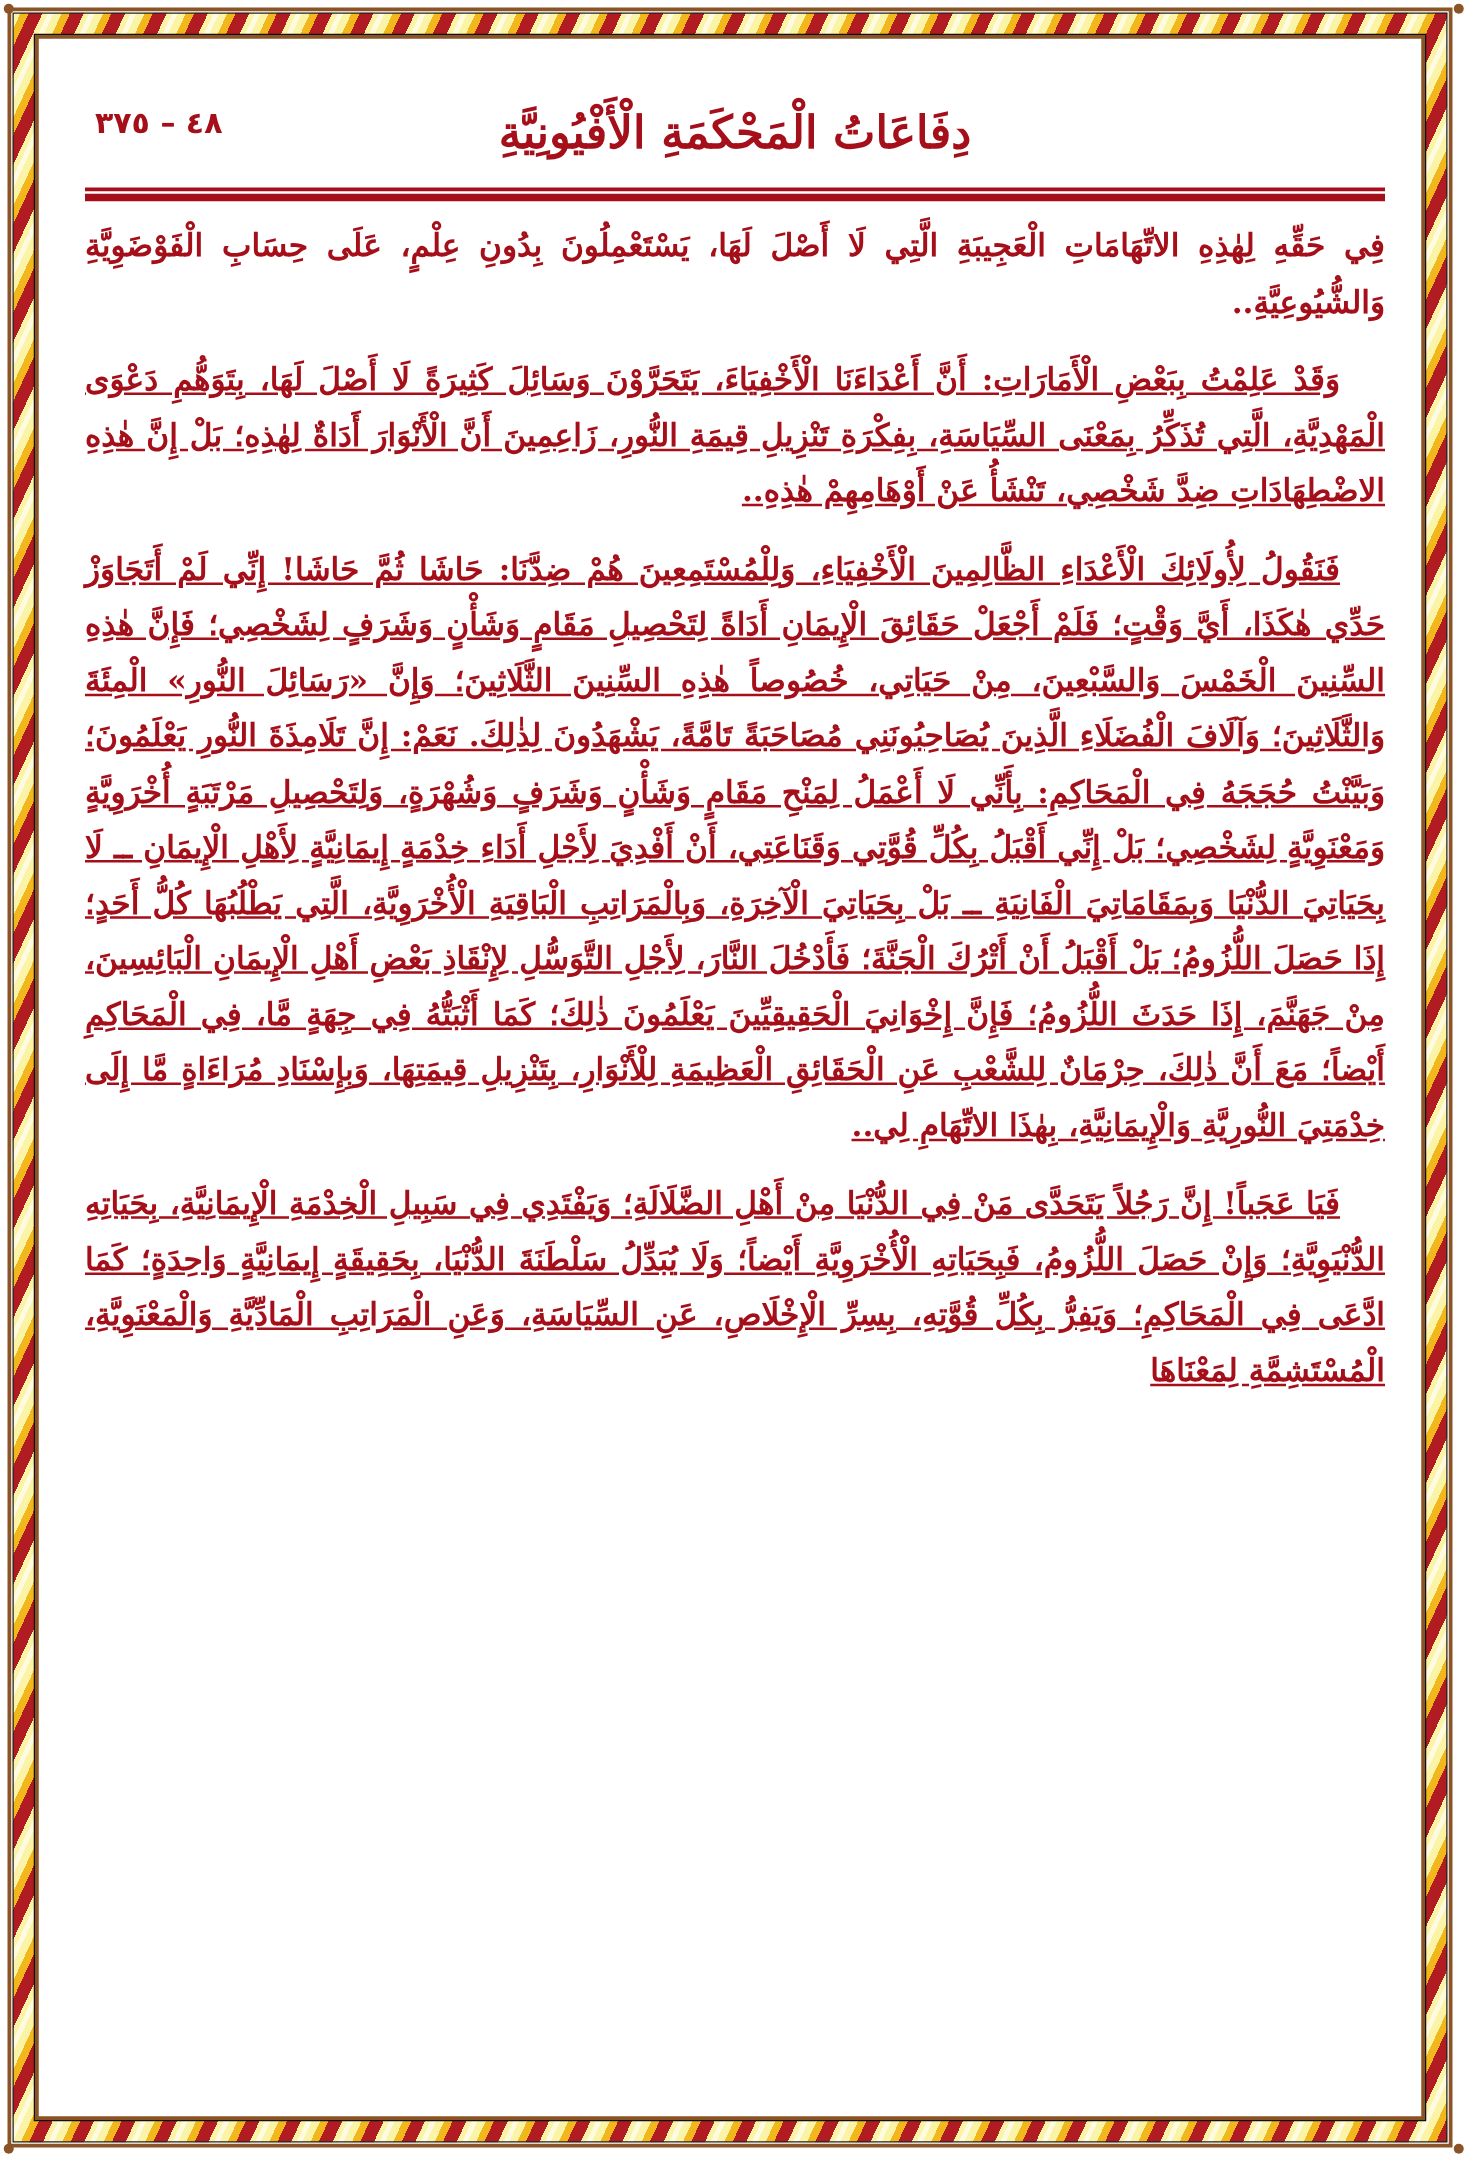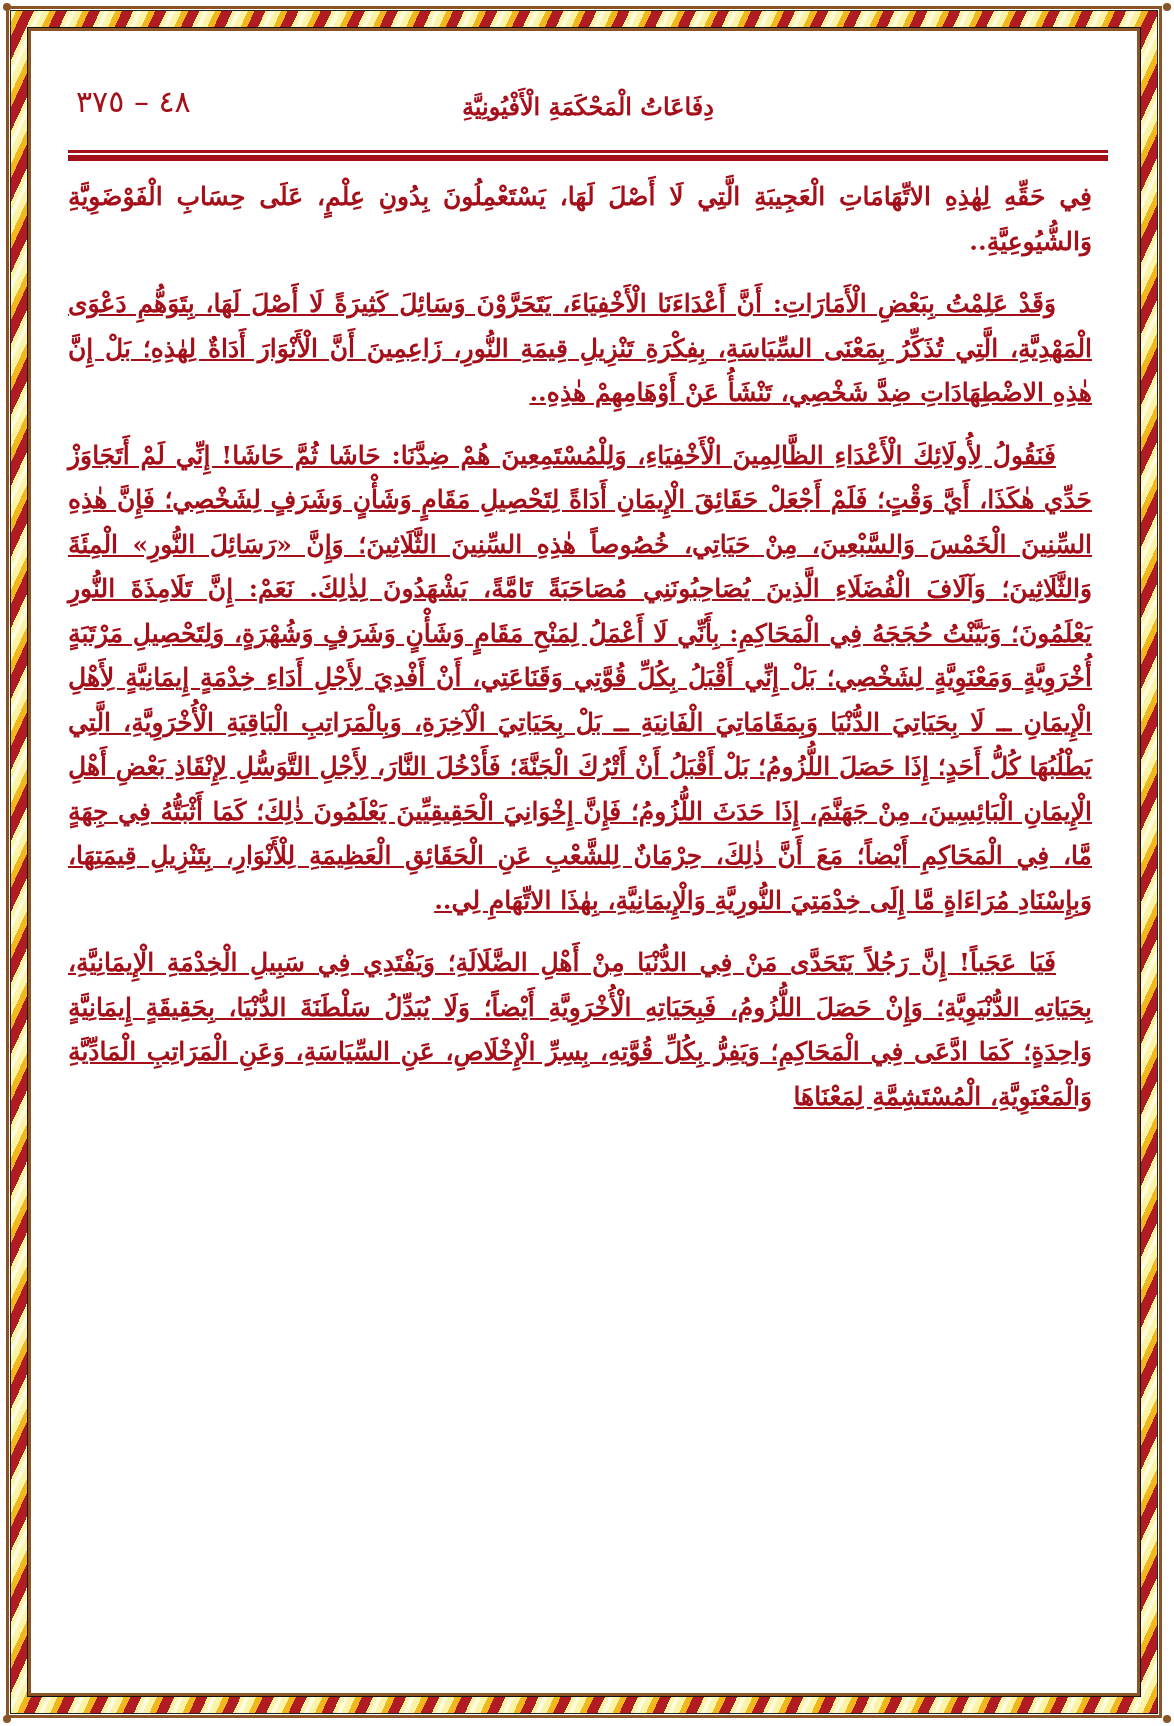--- a/index.html
+++ b/index.html
@@ -75,32 +75,32 @@
   }
   .header {
     position: relative;
     height: 72px;
     display: flex;
     align-items: center;
     justify-content: center;
   }
   .header-title {
     font-family: "DejaVu Serif", serif;
-    font-size: 24px;
+    font-size: 36px;
     font-weight: bold;
     color: #a50f1a;
   }
   .header-pages {
     position: absolute;
     left: 8px;
     top: 14px;
     direction: rtl;
     font-family: "DejaVu Sans", sans-serif;
-    font-size: 30px;
-    font-weight: normal;
+    font-size: 24px;
+    font-weight: bold;
     color: #a50f1a;
     letter-spacing: 1px;
   }
   .rule-thin {
     height: 3px;
     background: #a50f1a;
     margin-top: 8px;
   }
   .rule-thick {
     height: 6px;
@@ -111,21 +111,21 @@
     margin-top: 14px;
     font-family: "DejaVu Serif", serif;
     font-size: 25px;
     font-weight: bold;
     line-height: 44.5px;
     text-align: justify;
     text-align-last: right;
     color: #a50f1a;
   }
   .para {
-    margin: 0 16px 18px 0;
+    margin: 0 0 18px 0;
   }
   .para.indent {
     text-indent: 36px;
     text-decoration: underline;
   }
 </style>
 </head>
 <body>
 
 <div class="frame-outer"></div>

